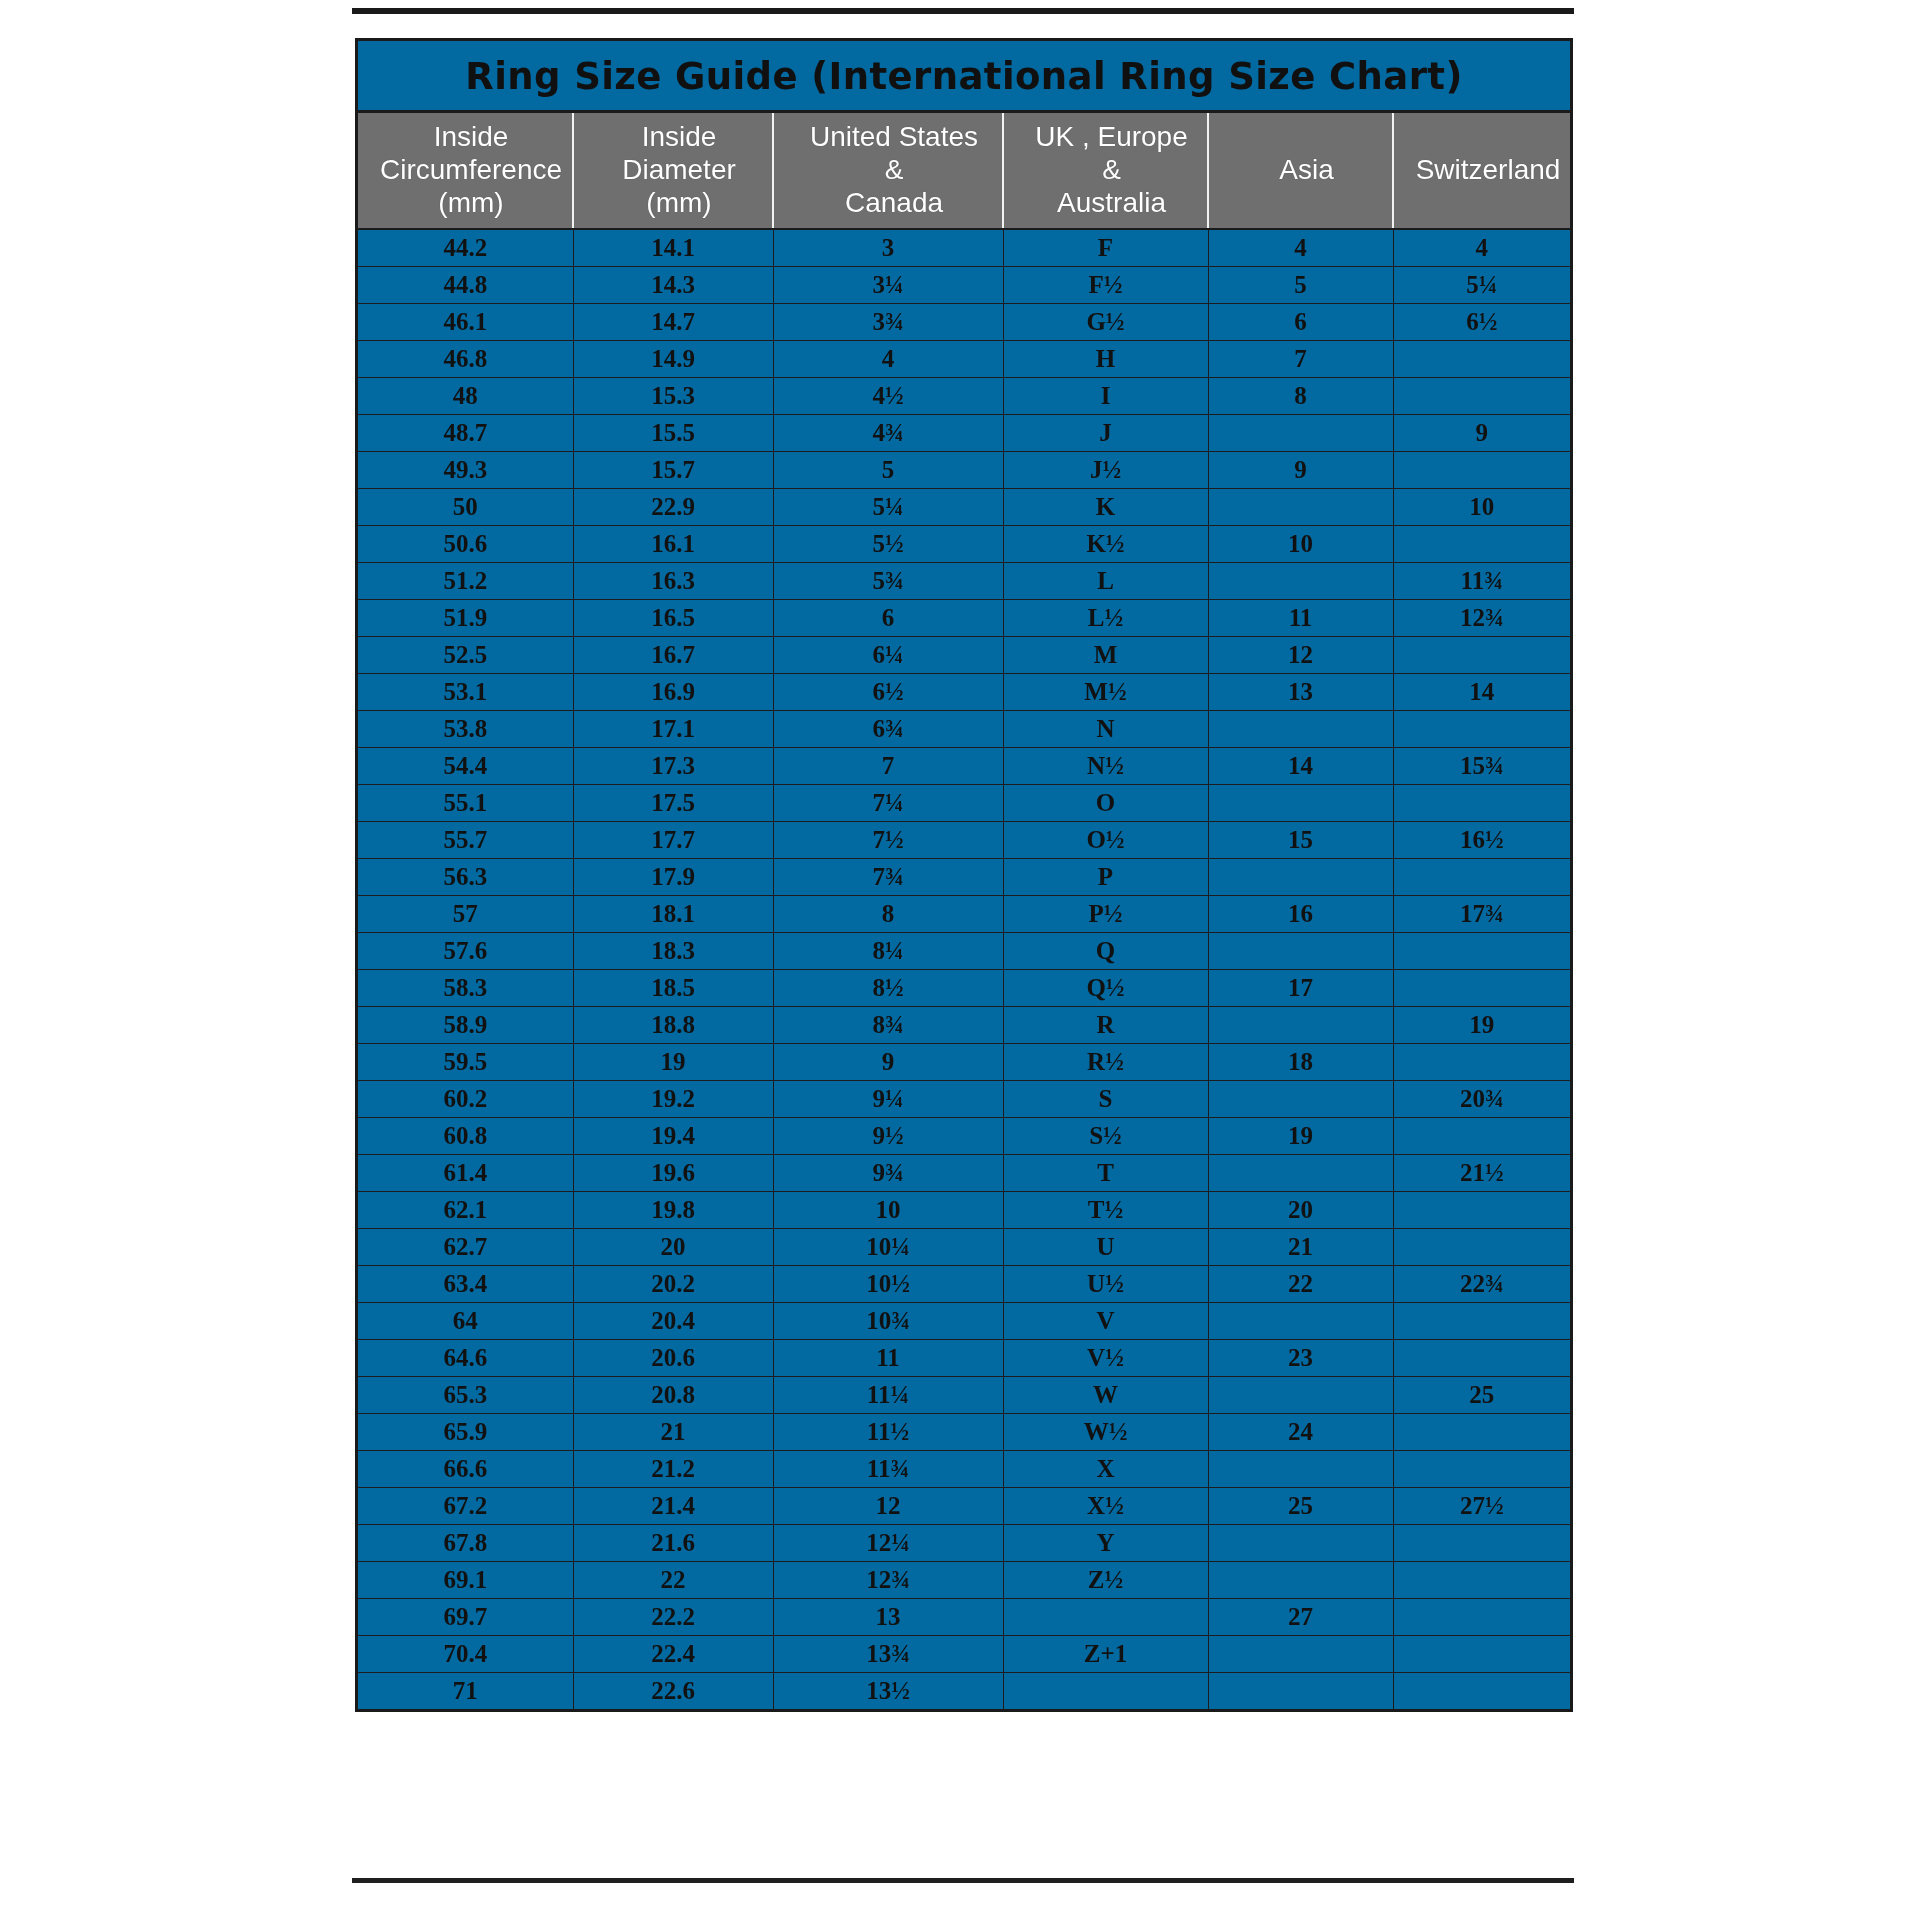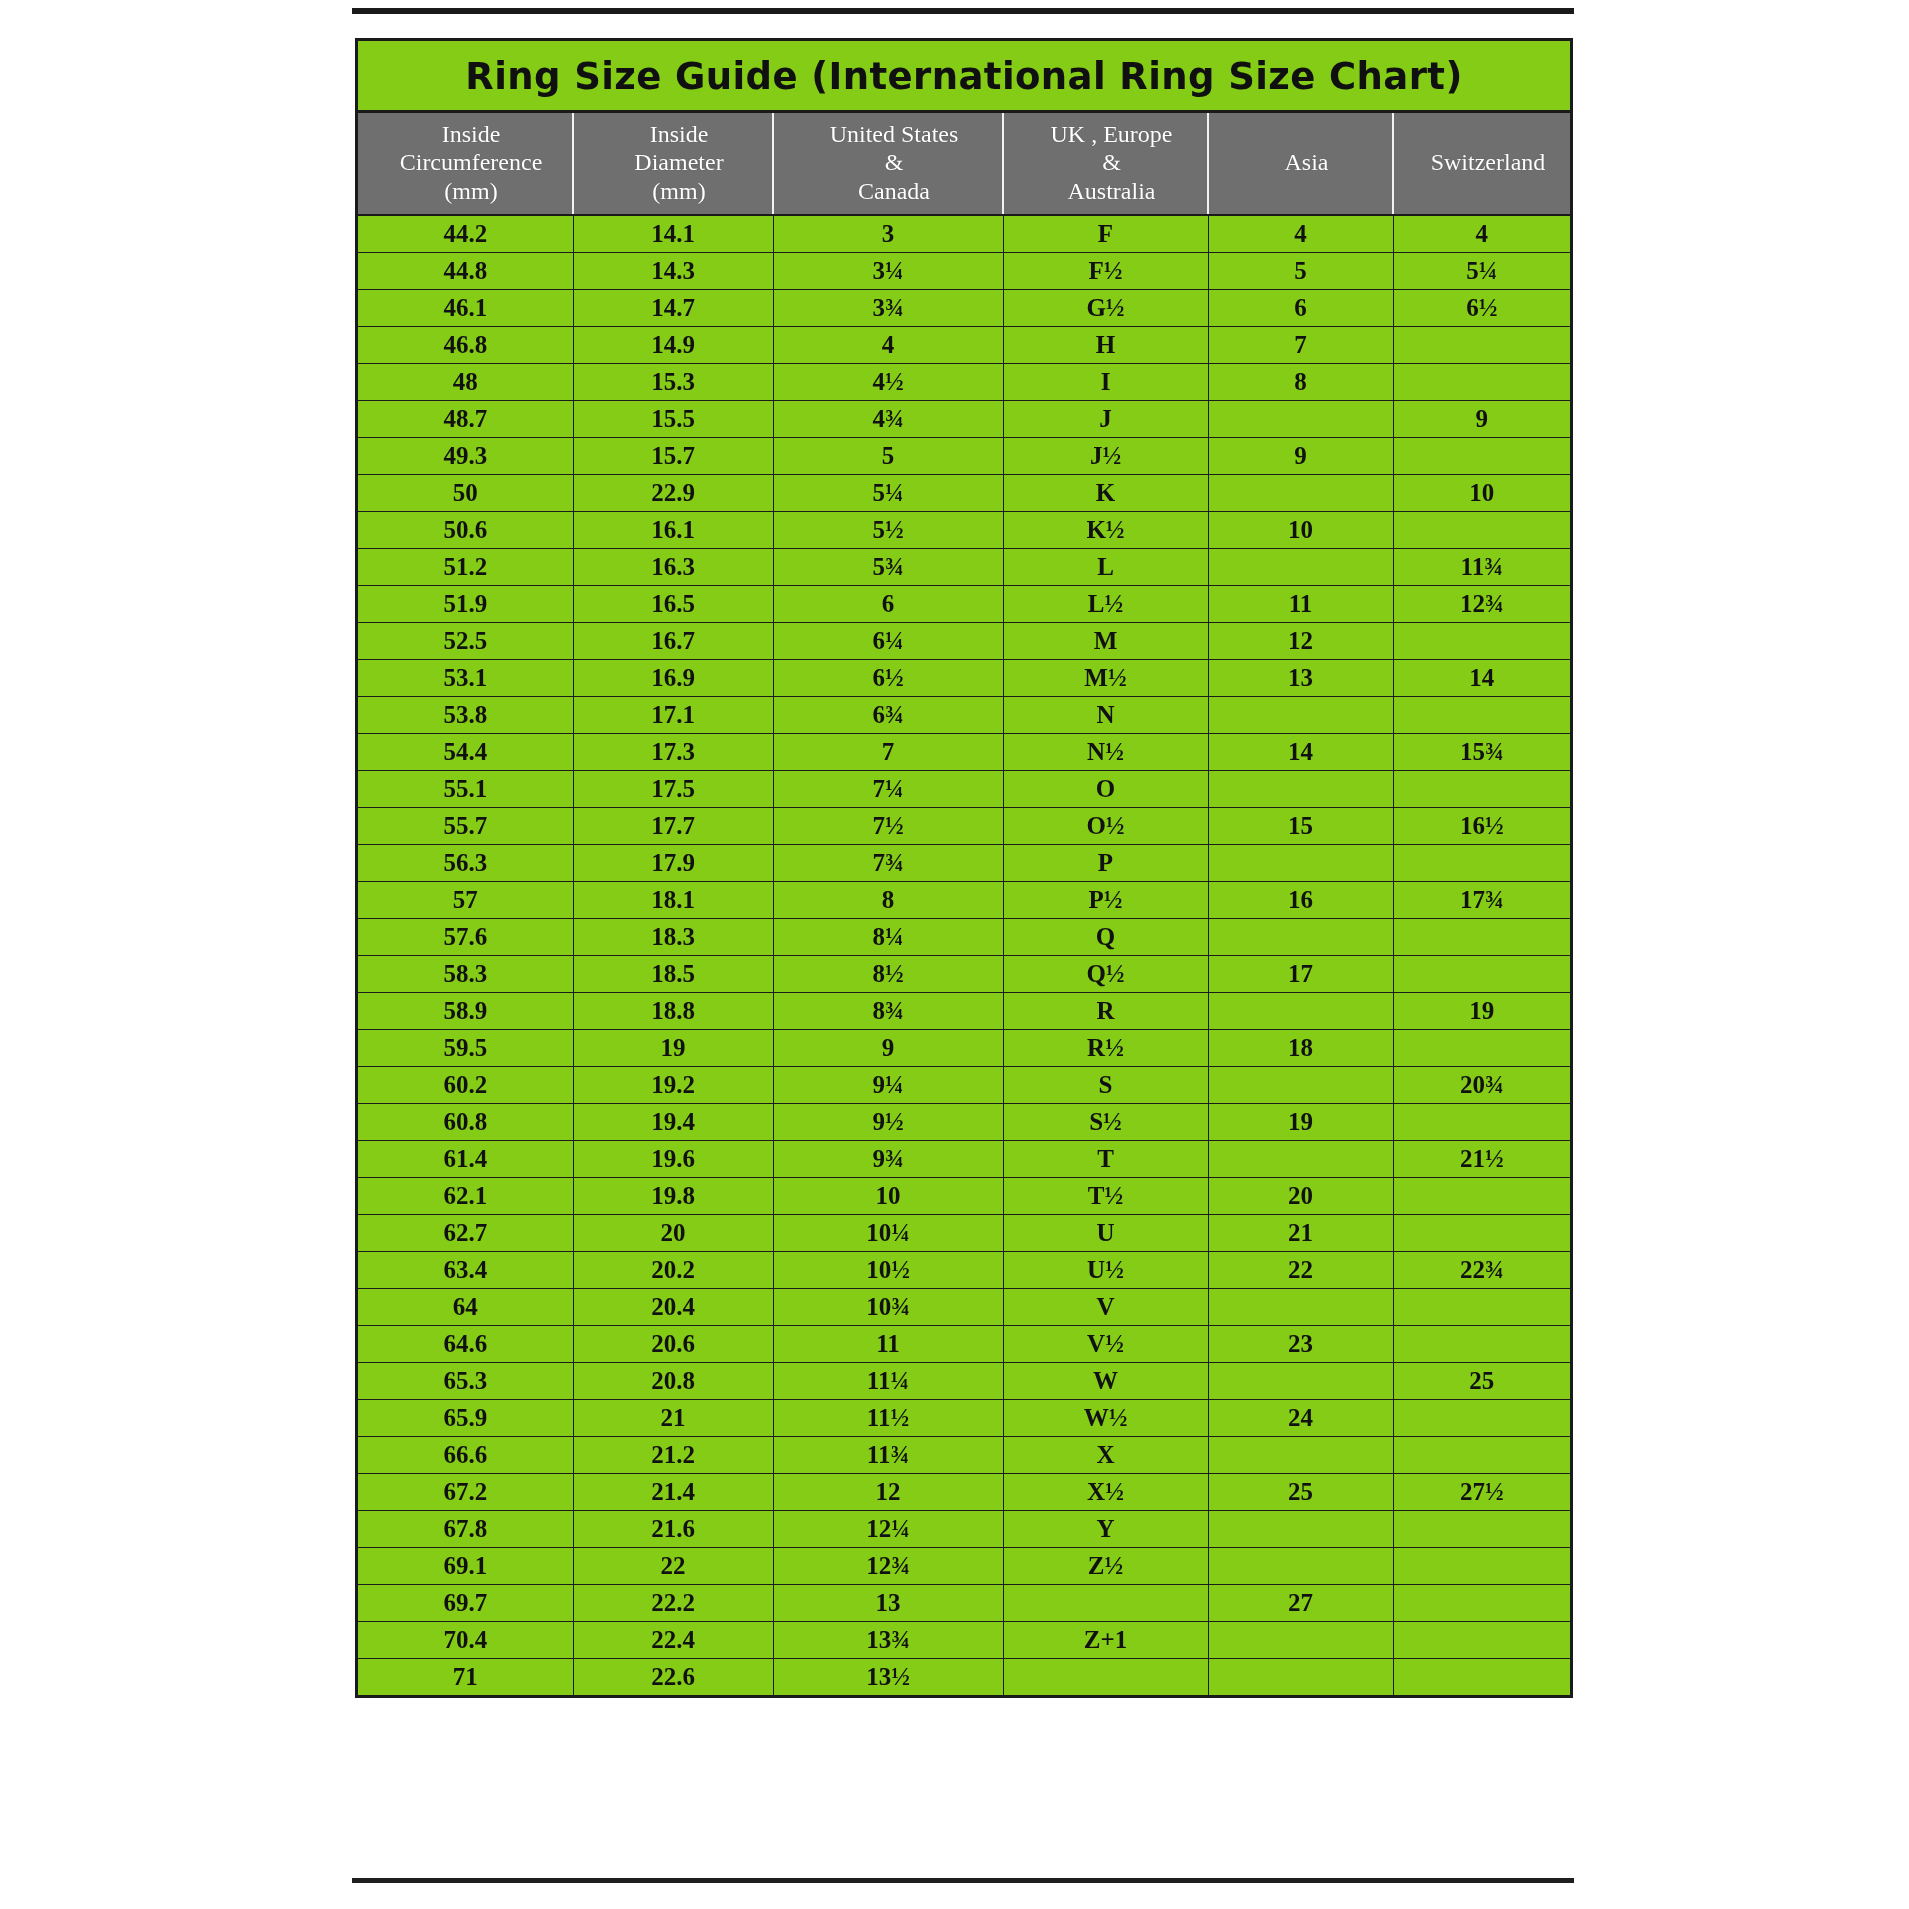--- a/index.html
+++ b/index.html
@@ -36,21 +36,21 @@
     height: 5px;
     background: #1f1f1f;
   }
   .chart-wrap {
     position: absolute;
     left: 355px;
     top: 38px;
     width: 1218px;
     box-sizing: border-box;
     border: 3px solid #1a1a1a;
-    background: #84cc16;
+    background: #0369a1;
   }
   .chart-title {
     text-align: center;
     font-family: "DejaVu Sans", sans-serif;
     font-weight: bold;
     font-size: 37px;
     letter-spacing: 0.4px;
     padding: 14px 0 12px 0;
     color: #101010;
     border-bottom: 3px solid #1a1a1a;
@@ -64,23 +64,23 @@
   table.ring col.c0 { width: 215px; }
   table.ring col.c1 { width: 200px; }
   table.ring col.c2 { width: 230px; }
   table.ring col.c3 { width: 205px; }
   table.ring col.c4 { width: 185px; }
   table.ring col.c5 { width: 177px; }
 
   thead th {
     background: #6f6f6f;
     color: #ffffff;
-    font-family: Liberation Serif, serif;
+    font-family: Liberation Sans, sans-serif;
     font-weight: normal;
-    font-size: 24px;
+    font-size: 28px;
     line-height: 1.18;
     text-align: center;
     vertical-align: middle;
     padding: 7px 2px 9px 14px;
     border-right: 2px solid #f2f2f2;
     border-bottom: 2px solid #1a1a1a;
     text-shadow: 0 0 1px rgba(0,0,0,0.35);
   }
   thead th:last-child { border-right: none; }
 

